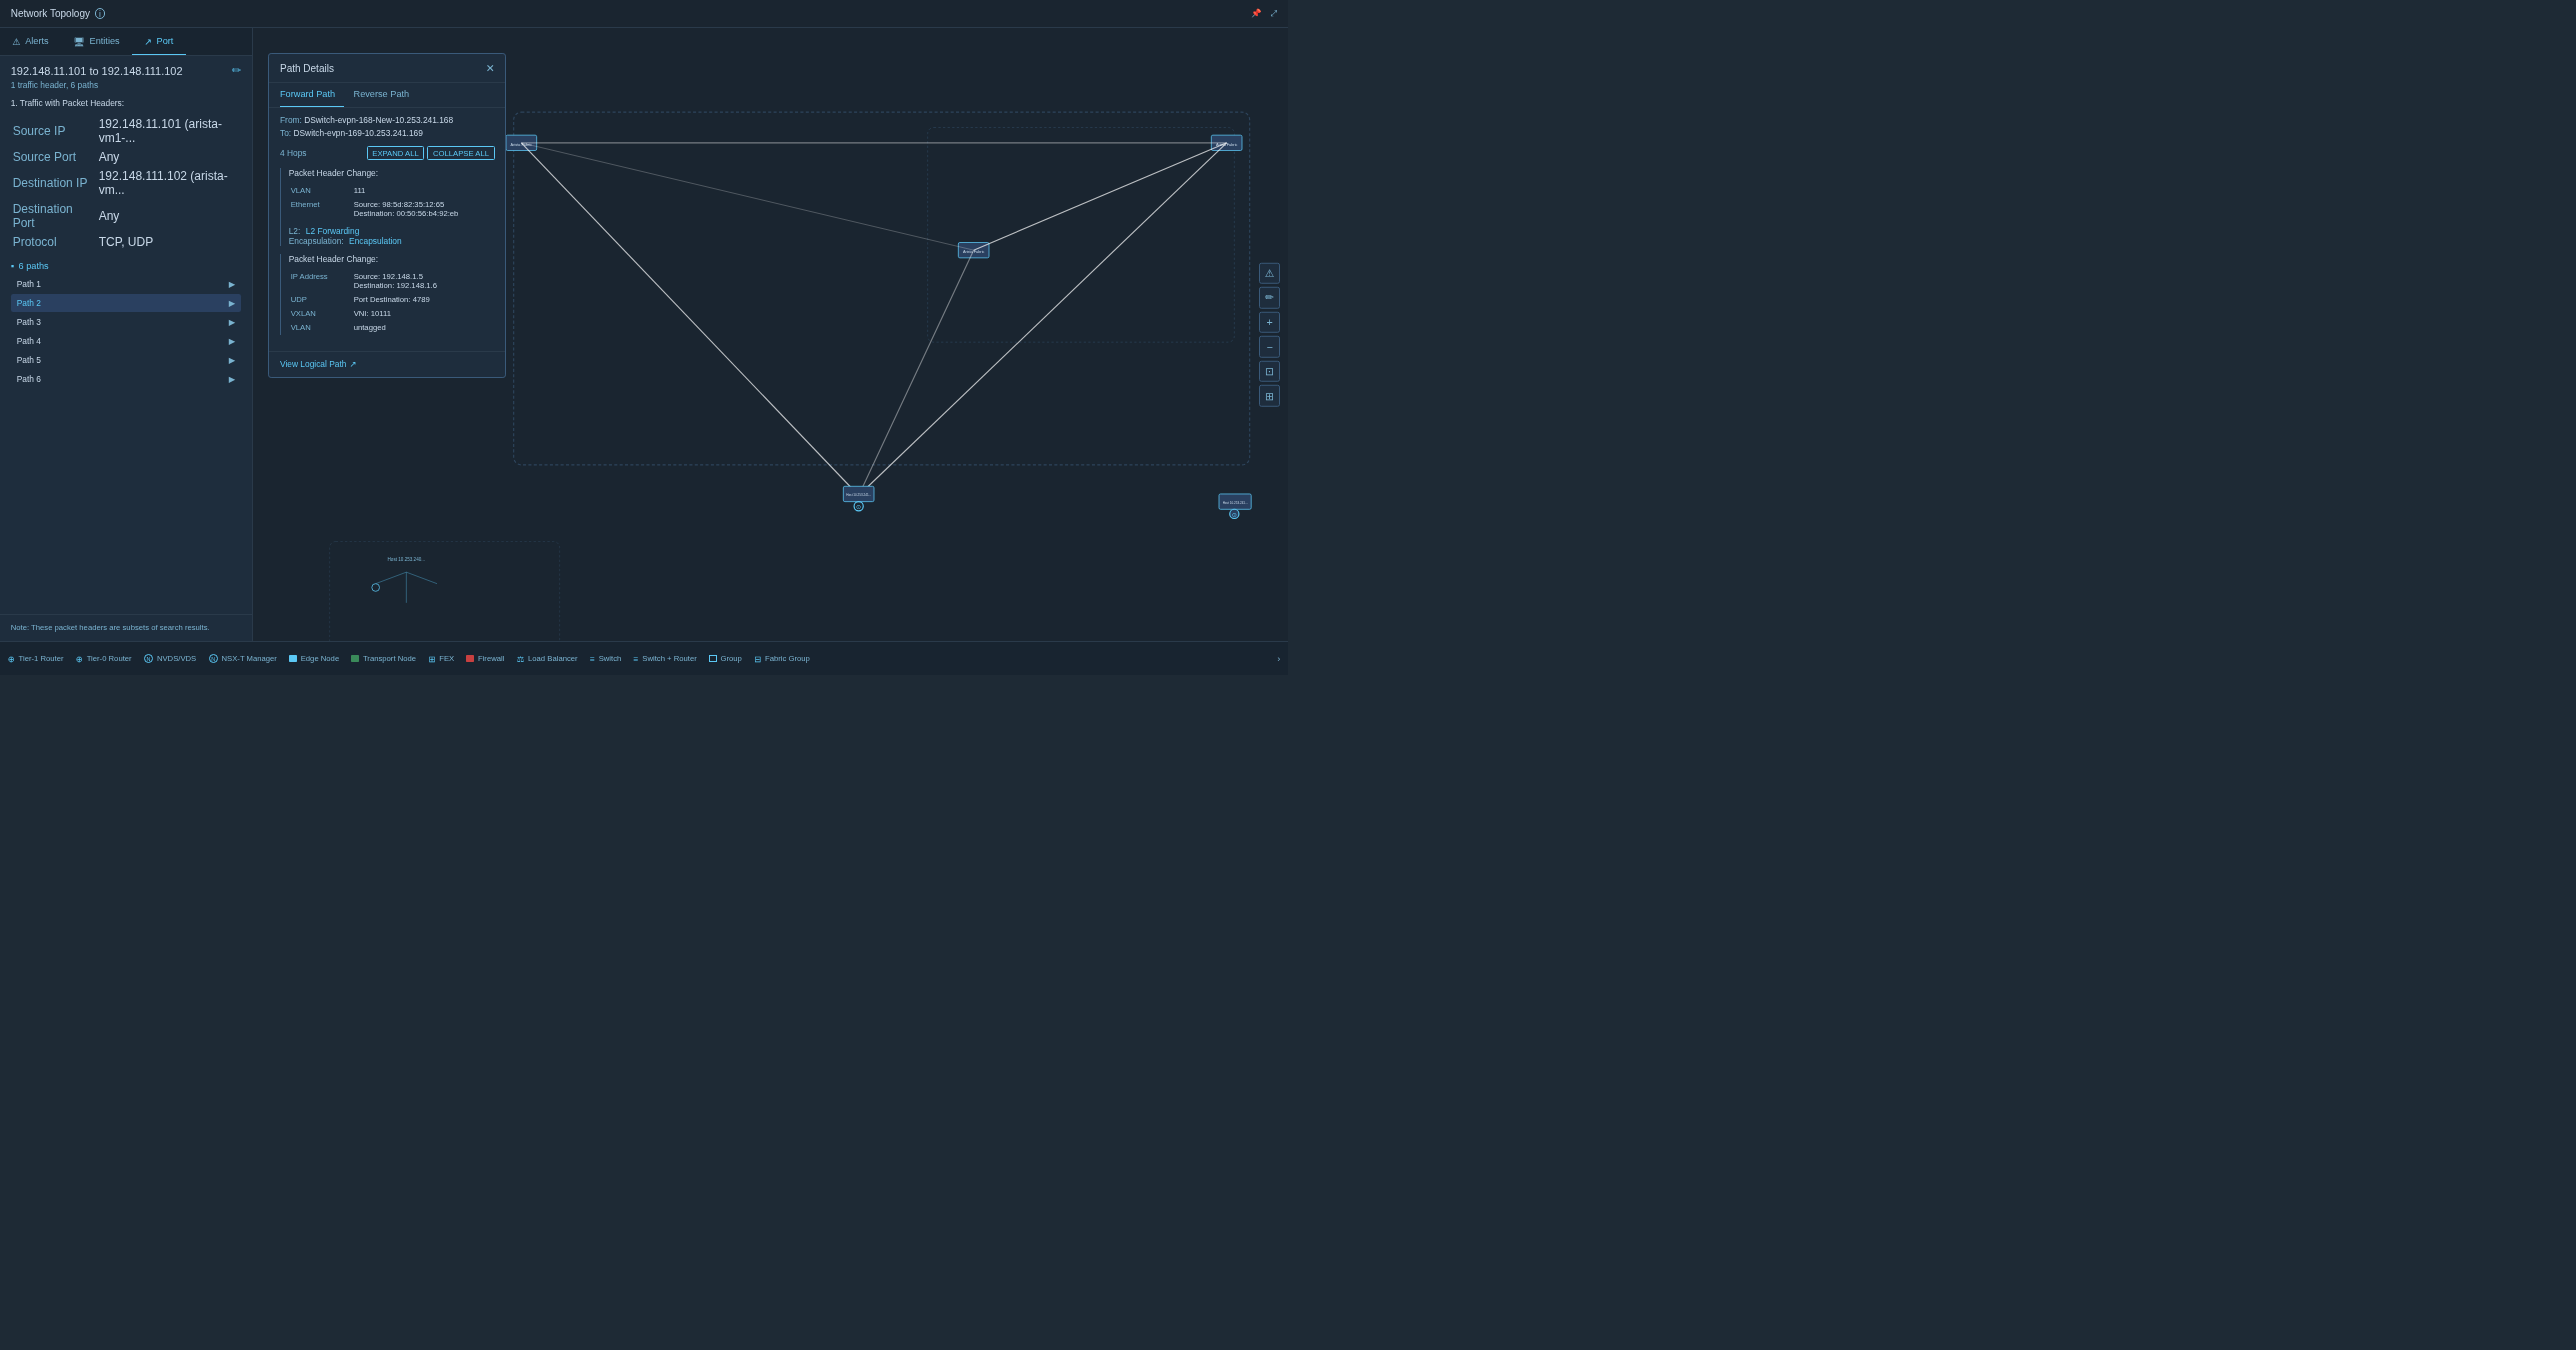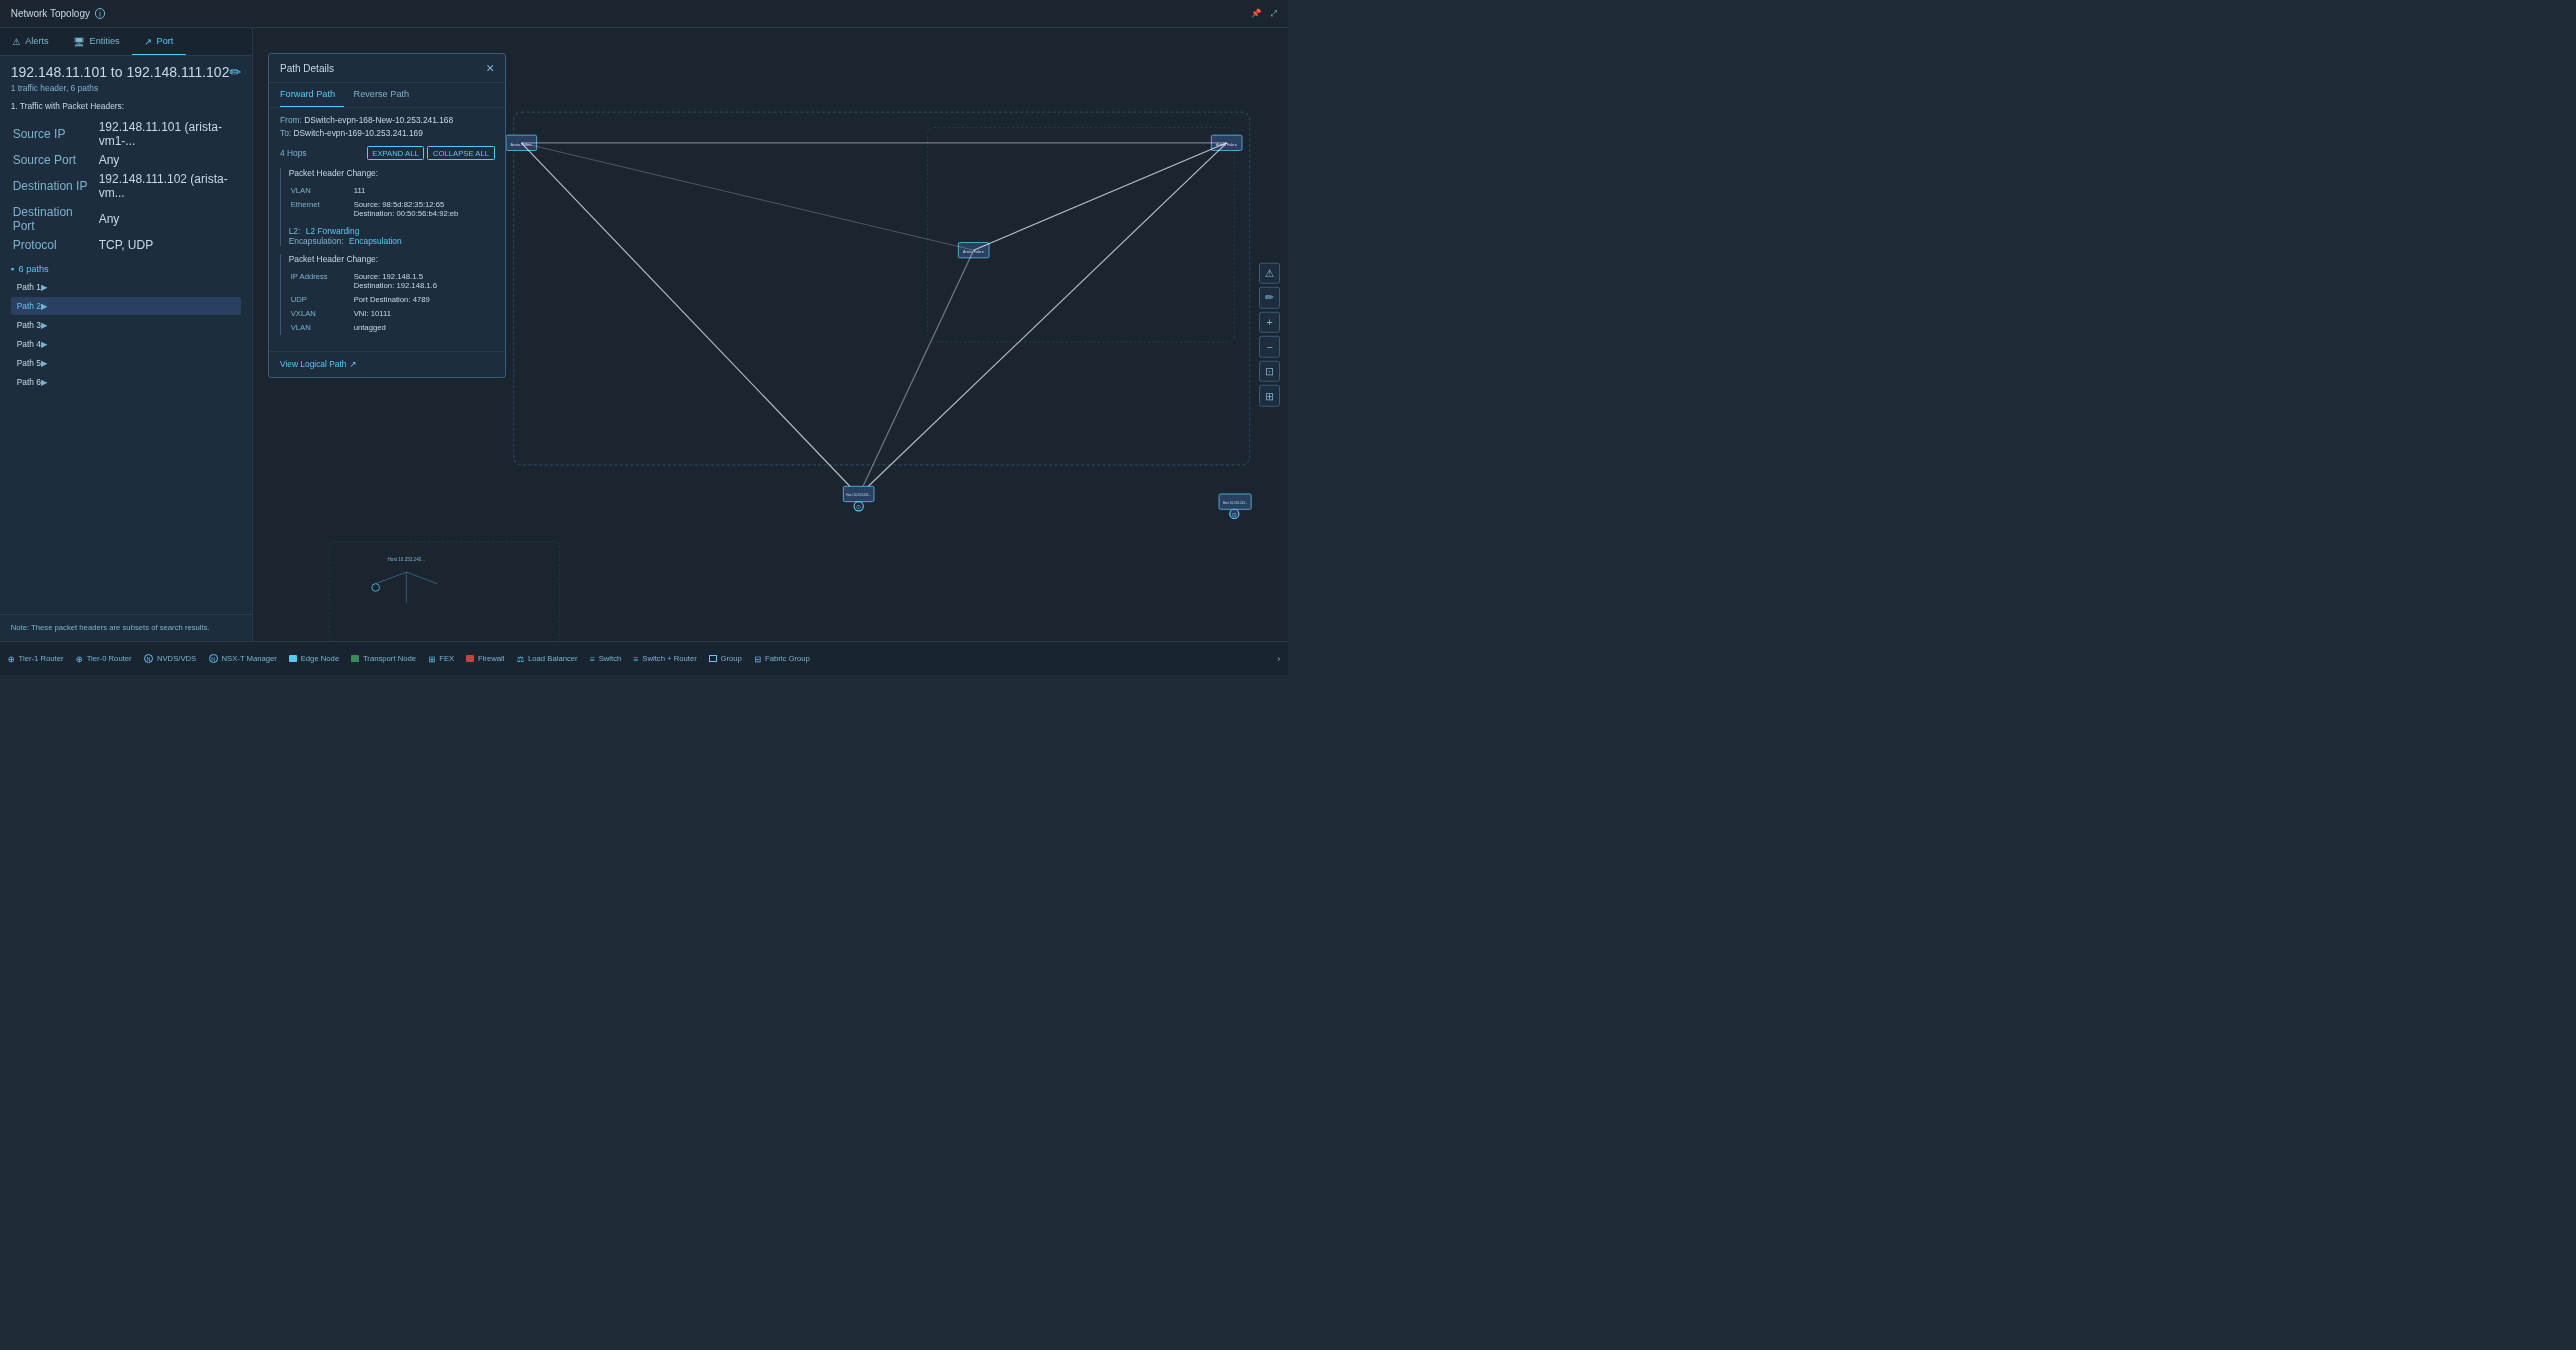--- a/index.html
+++ b/index.html
@@ -86,21 +86,21 @@
     .tab-icon { font-size: 9.2px; }
 
     
     .panel-content {
       padding: 7.7px 10.7px;
       overflow-y: auto;
       flex: 1;
     }
 
     .path-title {
-      font-size: 14px;
+      font-size: 11px;
       color: #c8d8e8;
       display: flex;
       align-items: center;
       justify-content: space-between;
       margin-bottom: 3.1px;
     }
     .path-subtitle {
       font-size: 8.4px;
       color: #7ab3d0;
       margin-bottom: 7.7px;
@@ -134,20 +134,21 @@
       gap: 4.6px;
       color: #5bc8f5;
       font-size: 9.2px;
       margin-bottom: 4.6px;
       cursor: pointer;
     }
 
     .path-item {
       display: flex;
       align-items: center;
+      justify-content: space-between;
       padding: 3.8px 6.1px;
       border-radius: 2.3px;
       margin-bottom: 1.5px;
       cursor: pointer;
       color: #c8d8e8;
       font-size: 8.4px;
     }
     .path-item.active {
       background: #2a4060;
       color: #5bc8f5;

